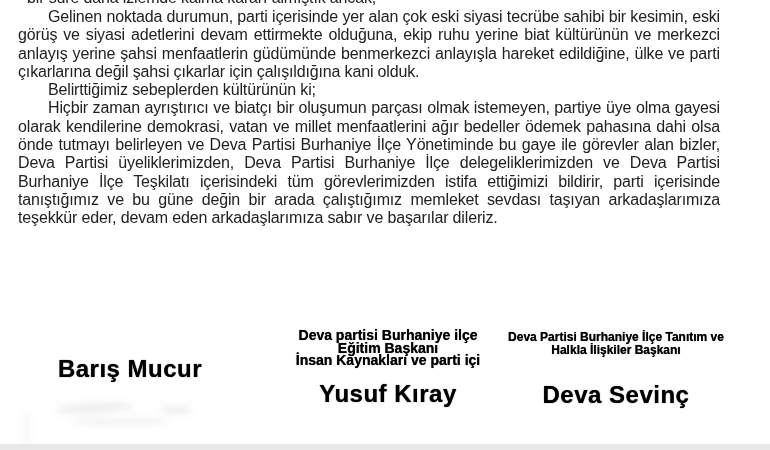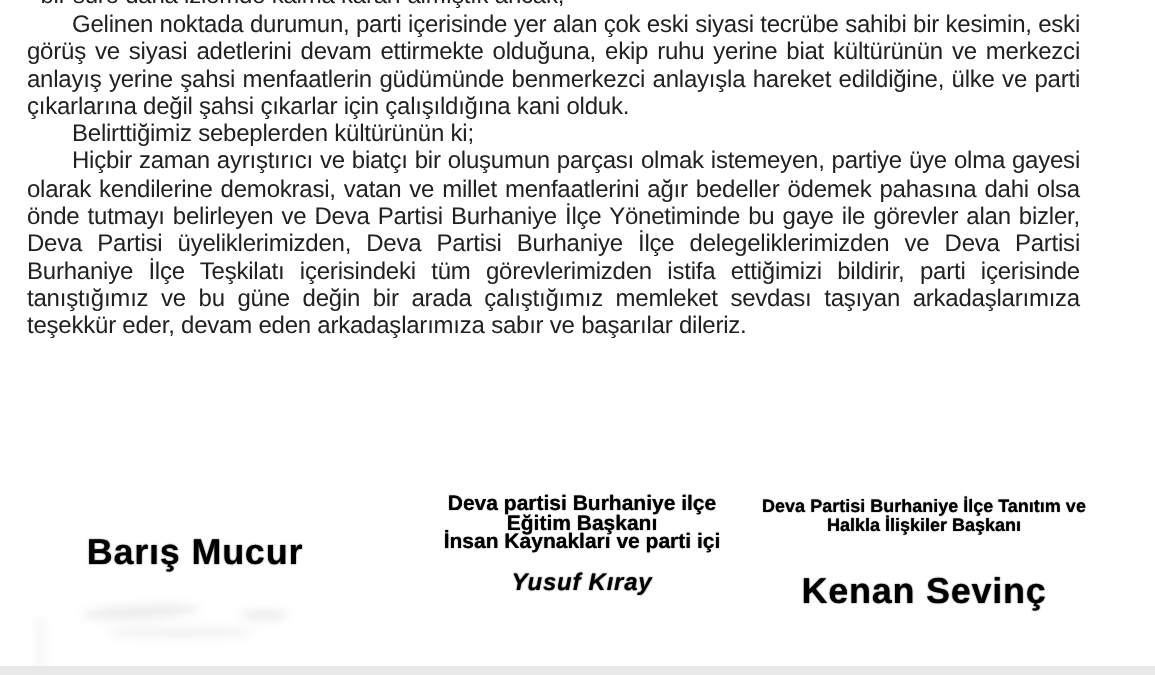--- a/index.html
+++ b/index.html
@@ -18,21 +18,21 @@
   p.para{margin:0;text-indent:30px;}
   
   .sig{position:absolute;text-align:center;color:#000;font-weight:bold;}
   .sig-title div{white-space:nowrap;text-shadow:0 0 0.7px rgba(0,0,0,0.9);}
   .sig-name{letter-spacing:0.5px;text-shadow:0 0 1px rgba(0,0,0,0.85);white-space:nowrap;text-align:center;}
   #sig1{left:15px;top:340px;width:230px;}
   #sig1 .sig-title{font-size:11.5px;line-height:11.5px;}
   #sig1 .sig-name{font-size:24px;margin-top:15px;}
   #sig2{left:288px;top:329px;width:200px;}
   #sig2 .sig-title{font-size:14px;line-height:12.6px;}
-  #sig2 .sig-name{font-size:16px;margin-top:13px;font-style:italic;}
+  #sig2 .sig-name{font-size:24px;margin-top:13px;}
   #sig3{left:494px;top:331px;width:244px;}
   #sig3 .sig-title{font-size:12px;line-height:12.5px;}
   #sig3 .sig-name{font-size:24px;margin-top:25px;}
   
   .smudge{position:absolute;background:rgba(70,70,70,0.09);filter:blur(3px);border-radius:50%;}
   #smudge1{left:55px;top:403px;width:78px;height:10px;transform:rotate(-3deg);}
   #smudge2{left:160px;top:406px;width:32px;height:8px;}
   #smudge3{left:70px;top:417px;width:100px;height:9px;background:rgba(70,70,70,0.06);}
   #smudge4{left:24px;top:412px;width:6px;height:34px;background:rgba(70,70,70,0.05);border-radius:3px;}
 </style>
@@ -61,21 +61,21 @@
       <div>İnsan Kaynakları ve parti içi</div>
     </div>
     <div class="sig-name">Yusuf Kıray</div>
   </div>
 
   <div class="sig" id="sig3">
     <div class="sig-title">
       <div>Deva Partisi Burhaniye İlçe Tanıtım ve</div>
       <div>Halkla İlişkiler Başkanı</div>
     </div>
-    <div class="sig-name">Kenan Sevinç</div>
+    <div class="sig-name">Deva Sevinç</div>
   </div>
 
   <div class="smudge" id="smudge1"></div>
   <div class="smudge" id="smudge2"></div>
   <div class="smudge" id="smudge3"></div>
   <div class="smudge" id="smudge4"></div>
 
 </div>
 
 </body></html>

